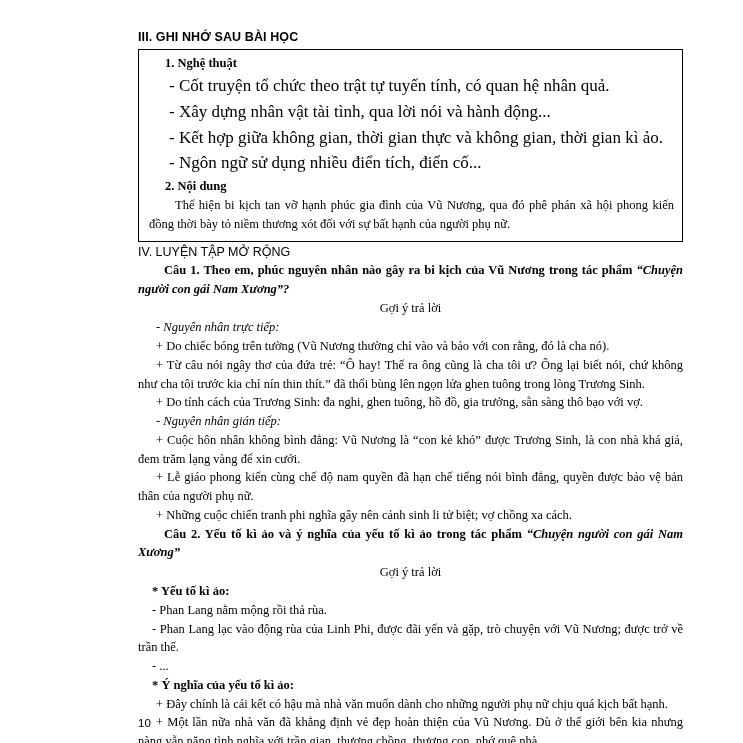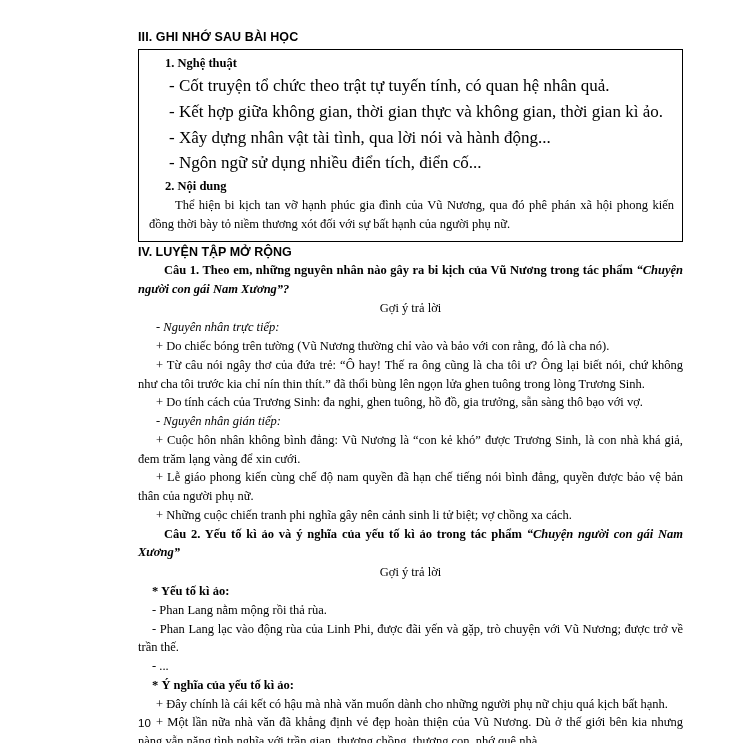--- a/index.html
+++ b/index.html
@@ -94,21 +94,21 @@
     line-height: 1.5;
     margin: 0;
     text-align: justify;
     text-indent: 26px;
   }
   .q-head b { font-weight: bold; }
   .q-head i { font-style: italic; }
   .bi { font-weight: bold; font-style: italic; }
   .sec2 {
     font-family: "Liberation Sans", sans-serif;
-    font-weight: bold;
+    font-weight: normal;
     font-size: 12.5px;
     margin: 0 0 2px 0;
   }
   .page-number {
     position: absolute;
     left: 138px;
     bottom: 14px;
     font-family: "Liberation Sans", sans-serif;
     font-size: 11.5px;
   }
@@ -116,31 +116,31 @@
 </head>
 <body>
 
 <div class="page">
 
   <h2 class="section-heading">III. GHI NHỚ SAU BÀI HỌC</h2>
 
   <div class="boxed">
     <div class="box-title">1. Nghệ thuật</div>
     <div class="bullet-line">- Cốt truyện tổ chức theo trật tự tuyến tính, có quan hệ nhân quả.</div>
+    <div class="bullet-line">- Xây dựng nhân vật tài tình, qua lời nói và hành động...</div>
     <div class="bullet-line">- Kết hợp giữa không gian, thời gian thực và không gian, thời gian kì ảo.</div>
-    <div class="bullet-line">- Xây dựng nhân vật tài tình, qua lời nói và hành động...</div>
     <div class="bullet-line">- Ngôn ngữ sử dụng nhiều điển tích, điển cố...</div>
     <div class="box-title second">2. Nội dung</div>
     <div class="para">Thể hiện bi kịch tan vỡ hạnh phúc gia đình của Vũ Nương, qua đó phê phán xã hội phong kiến đồng thời bày tỏ niềm thương xót đối với sự bất hạnh của người phụ nữ.</div>
   </div>
 
   <h2 class="sec2">IV. LUYỆN TẬP MỞ RỘNG</h2>
 
   <p class="q-head">
-    <b>Câu 1.</b><b> Theo em, những nguyên nhân nào gây ra bi kịch của Vũ Nương trong tác phẩm </b><i class="bi">“Chuyện người con gái Nam Xương”?</i>
+    <b>Câu 1.</b><b> Theo em, phúc nguyên nhân nào gây ra bi kịch của Vũ Nương trong tác phẩm </b><i class="bi">“Chuyện người con gái Nam Xương”?</i>
   </p>
 
   <p class="centered">Gợi ý trả lời</p>
 
   <p class="subhead-italic">- Nguyên nhân trực tiếp:</p>
   <p class="plus-line">+ Do chiếc bóng trên tường (Vũ Nương thường chỉ vào và bảo với con rằng, đó là cha nó).</p>
   <p class="plus-line">+ Từ câu nói ngây thơ của đứa trẻ: “Ô hay! Thế ra ông cũng là cha tôi ư? Ông lại biết nói, chứ không như cha tôi trước kia chỉ nín thin thít.” đã thổi bùng lên ngọn lửa ghen tuông trong lòng Trương Sinh.</p>
   <p class="plus-line">+ Do tính cách của Trương Sinh: đa nghi, ghen tuông, hồ đồ, gia trưởng, sẵn sàng thô bạo với vợ.</p>
 
   <p class="subhead-italic">- Nguyên nhân gián tiếp:</p>

